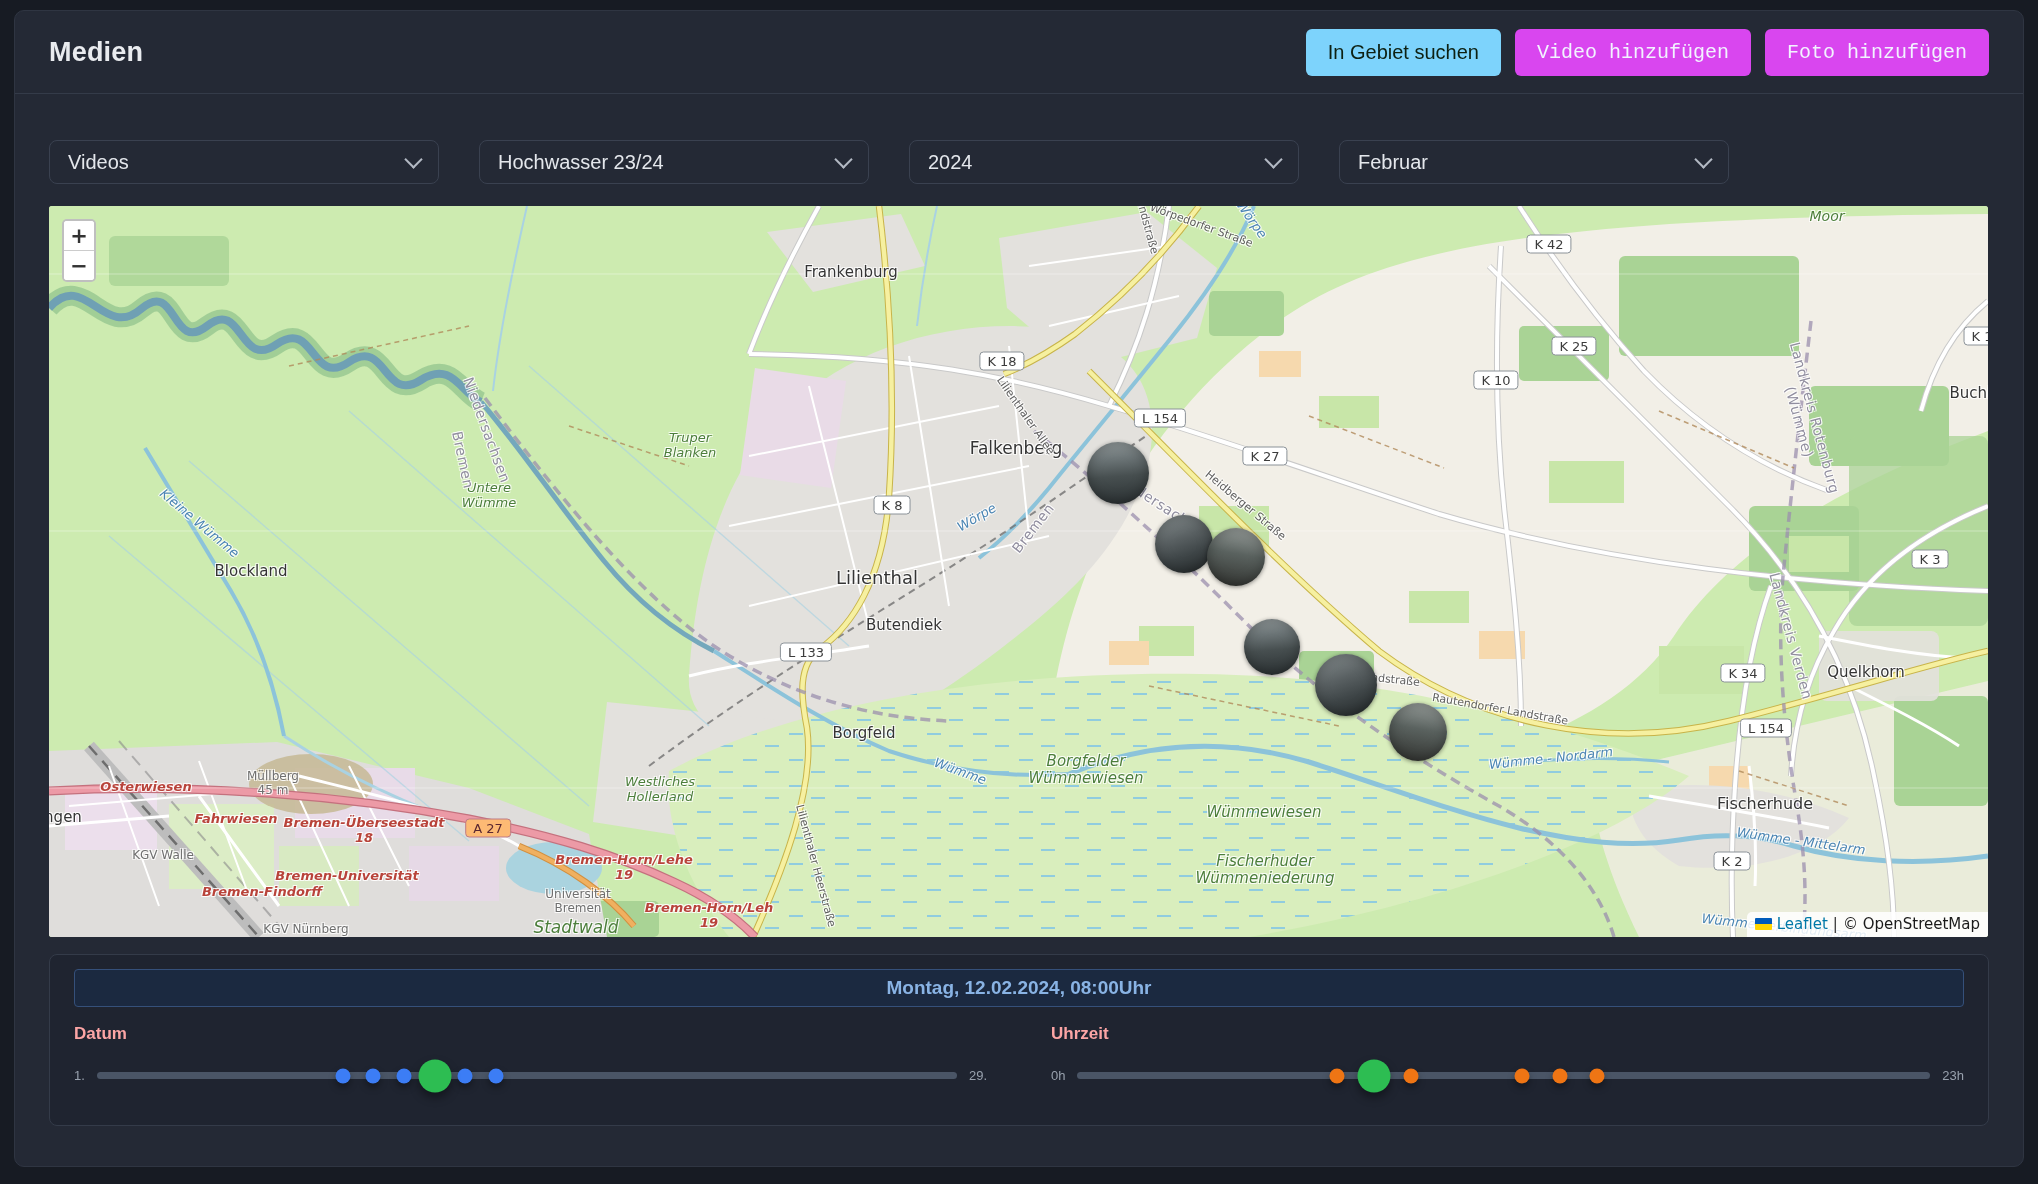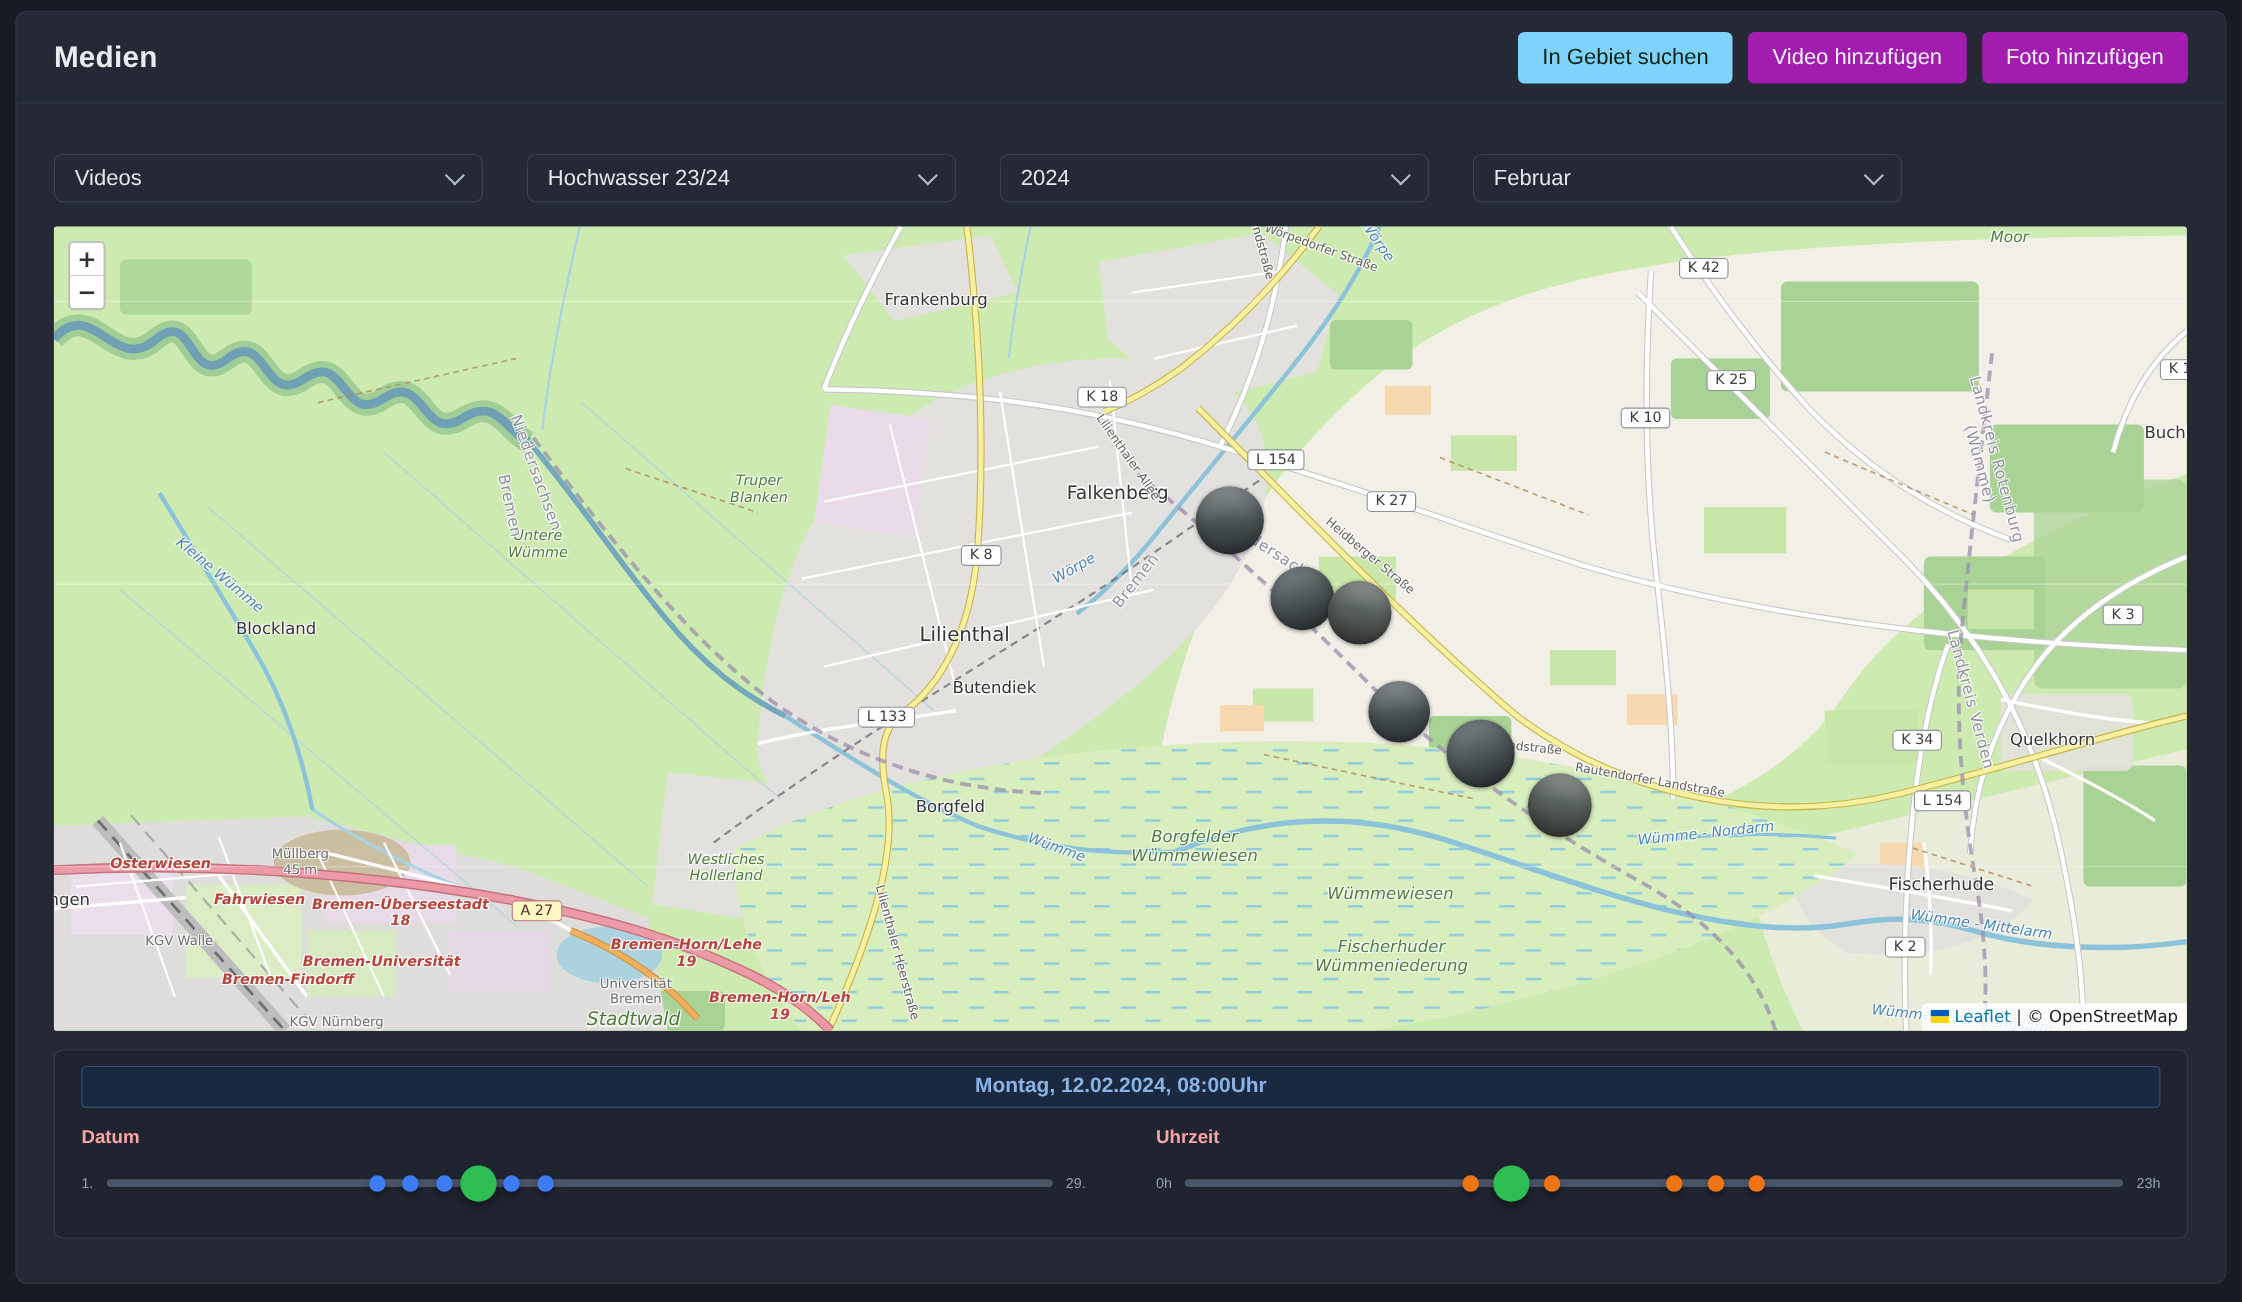--- a/index.html
+++ b/index.html
@@ -6,21 +6,21 @@
     font-family:"Liberation Sans",sans-serif;}
   .card{position:absolute;left:14px;top:10px;width:2008px;height:1155px;background:#242935;
     border:1px solid #2f3542;border-radius:10px;padding:0 34px;box-sizing:content-box;width:1940px;}
   
   .topbar{height:82px;display:flex;align-items:center;justify-content:space-between;}
   .page-title{font-size:27px;font-weight:700;color:#e9ebef;letter-spacing:.2px;}
   .btns{display:flex;gap:14px;}
   .btn{height:47px;padding:0 22px;border:none;border-radius:6px;font-size:20px;
     font-family:"Liberation Sans",sans-serif;cursor:pointer;display:flex;align-items:center;}
   .btn.green{background:#7dd3fc;color:#0d2012;}
-  .btn.purple{background:#a21caf;color:#f2f3ff;}
+  .btn.purple{background:#d946ef;color:#f2f3ff;font-family:Liberation Mono, monospace;}
   .divider{height:1px;background:#343b49;margin:0 -34px;}
   
   .filters{display:flex;gap:40px;margin-top:46px;}
   .select{width:390px;height:44px;border:1px solid #3a4150;border-radius:8px;display:flex;
     align-items:center;justify-content:space-between;padding:0 18px;box-sizing:border-box;
     color:#e4e7ec;font-size:20px;background:#242935;cursor:pointer;}
   .chev{width:11px;height:11px;border-right:2px solid #b3b9c4;border-bottom:2px solid #b3b9c4;
     transform:rotate(45deg);margin-top:-6px;flex:0 0 auto;}
   
   #map{position:relative;width:1939px;height:731px;margin-top:22px;border-radius:3px;
@@ -33,21 +33,21 @@
   .place{color:#343434;font-size:15px;}
   .nature{color:#4c7e3b;font-style:italic;font-size:13px;}
   .water{color:#4c86b4;font-style:italic;font-size:13px;}
   .suburb{color:#b8433a;font-style:italic;font-size:13px;font-weight:600;}
   .boundary{color:#918e9f;font-size:14px;letter-spacing:.6px;}
   .street{color:#5f5f5f;font-size:11px;}
   .minor{color:#6f6f6f;font-size:12px;}
   .shield{position:absolute;transform:translate(-50%,-50%);z-index:3;background:#fff;
     border:1.5px solid #8b9298;border-radius:4px;padding:1px 7px;font-size:13px;color:#3c3c3c;
     font-family:"DejaVu Sans",sans-serif;white-space:nowrap;}
-  .shield.red{background:#fef9c3;border-color:#bd7a87;color:#5a2730;}
+  .shield.red{background:#fdba74;border-color:#bd7a87;color:#5a2730;}
   .photo-marker{position:absolute;border-radius:50%;transform:translate(-50%,-50%);z-index:4;
     background:linear-gradient(175deg,#9aa2a3 0%,#6d7678 28%,#474f50 55%,#2a3032 100%);
     box-shadow:0 1px 4px rgba(0,0,0,.45),inset 0 0 14px rgba(0,0,0,.35);}
   .photo-marker.m1{background:linear-gradient(160deg,#8e9697 0%,#5a6163 40%,#3f4648 65%,#232829 100%);}
   .photo-marker.m2{background:linear-gradient(190deg,#a3a9a6 0%,#5a625f 45%,#30312e 100%);}
   .zoomctl{position:absolute;left:13px;top:13px;width:30px;background:#fff;border:2px solid rgba(0,0,0,.25);
     border-radius:5px;z-index:6;overflow:hidden;}
   .zoomctl button{display:block;width:100%;height:29px;border:none;background:#fff;font-size:21px;
     font-weight:700;color:#333;cursor:pointer;line-height:26px;padding:0;font-family:"DejaVu Sans",sans-serif;}
   .zdiv{height:1px;background:#ccc;}

